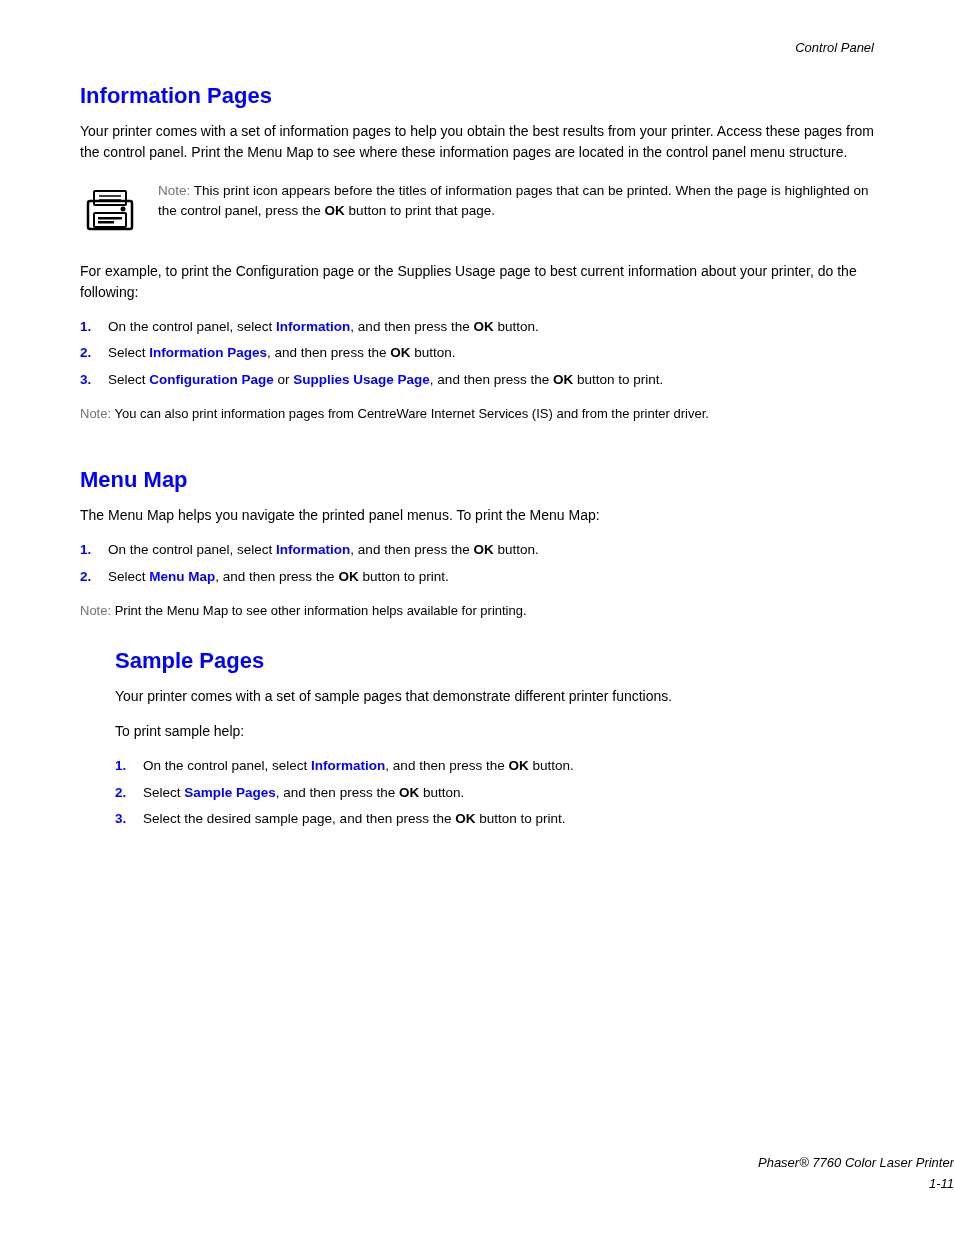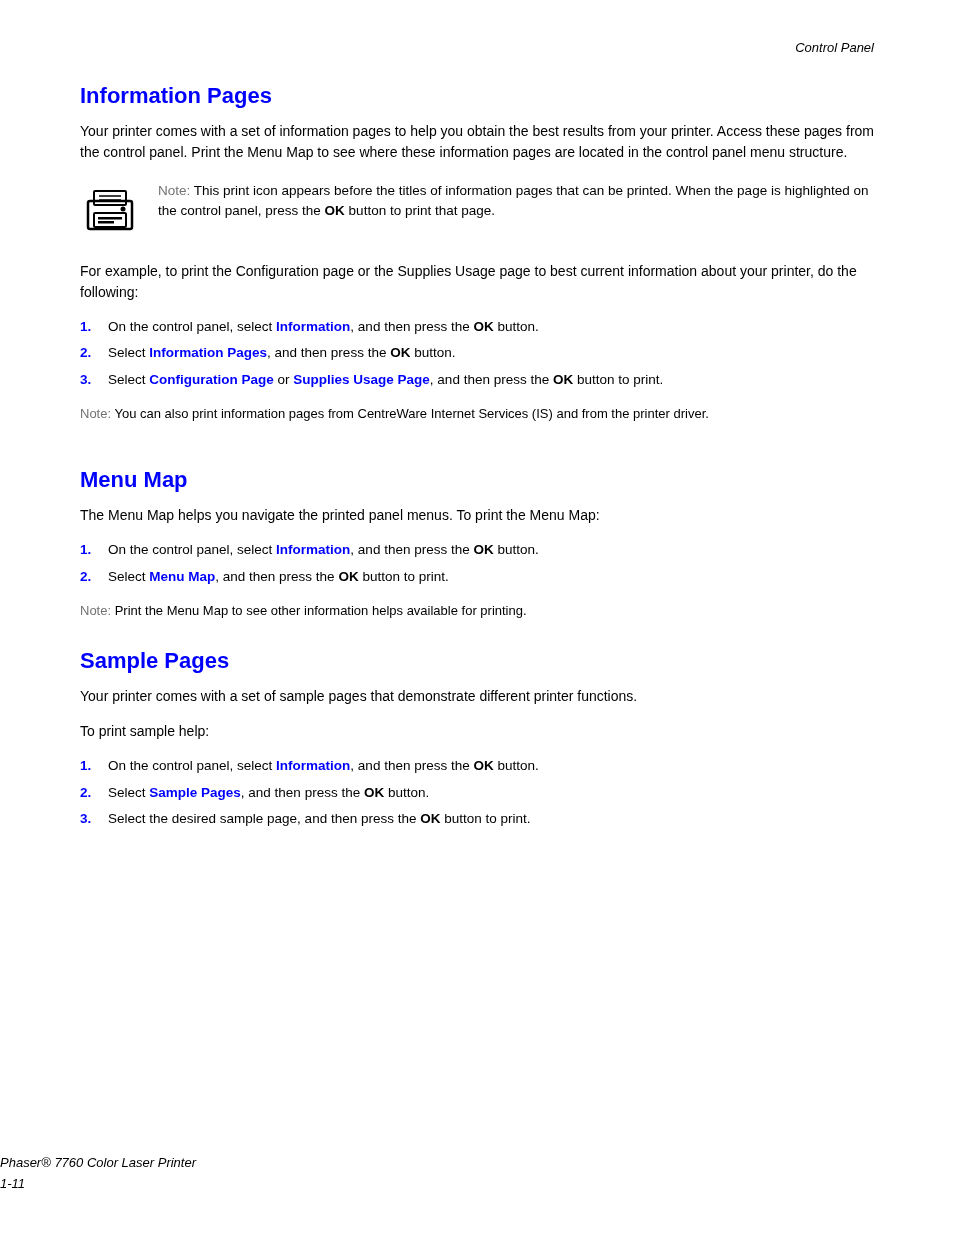--- a/index.html
+++ b/index.html
@@ -110,21 +110,21 @@
     .section-divider {
       margin-top: 28px;
       margin-bottom: 4px;
     }
 
     .footer {
       position: absolute;
       bottom: 40px;
       left: 0;
       right: 0;
-      text-align: left;
+      text-align: right;
       font-style: italic;
       font-size: 13px;
       color: #000;
       line-height: 1.6;
     }
 
     .note-standalone {
       font-size: 13px;
       line-height: 1.5;
       margin-bottom: 14px;
@@ -211,21 +211,21 @@
           Select <a class="link-blue">Menu Map</a>, and then press the <span class="bold-text">OK</span> button to print.
         </span>
       </li>
     </ol>
 
     <p class="note-standalone">
       <span class="note-label">Note:</span><span> Print the Menu Map to see other information helps available for printing.</span>
     </p>
   </div>
 
-  <div class="section" style="margin-top: 28px;">
+  <div class="section" style="margin-top: 28px; margin-left: 35px;">
     <h2 class="section-title">Sample Pages</h2>
 
     <p class="body-text">Your printer comes with a set of sample pages that demonstrate different printer functions.</p>
 
     <p class="body-text">To print sample help:</p>
 
     <ol class="ordered-list">
       <li>
         <span class="list-num">1.</span>
         <span class="list-content">

